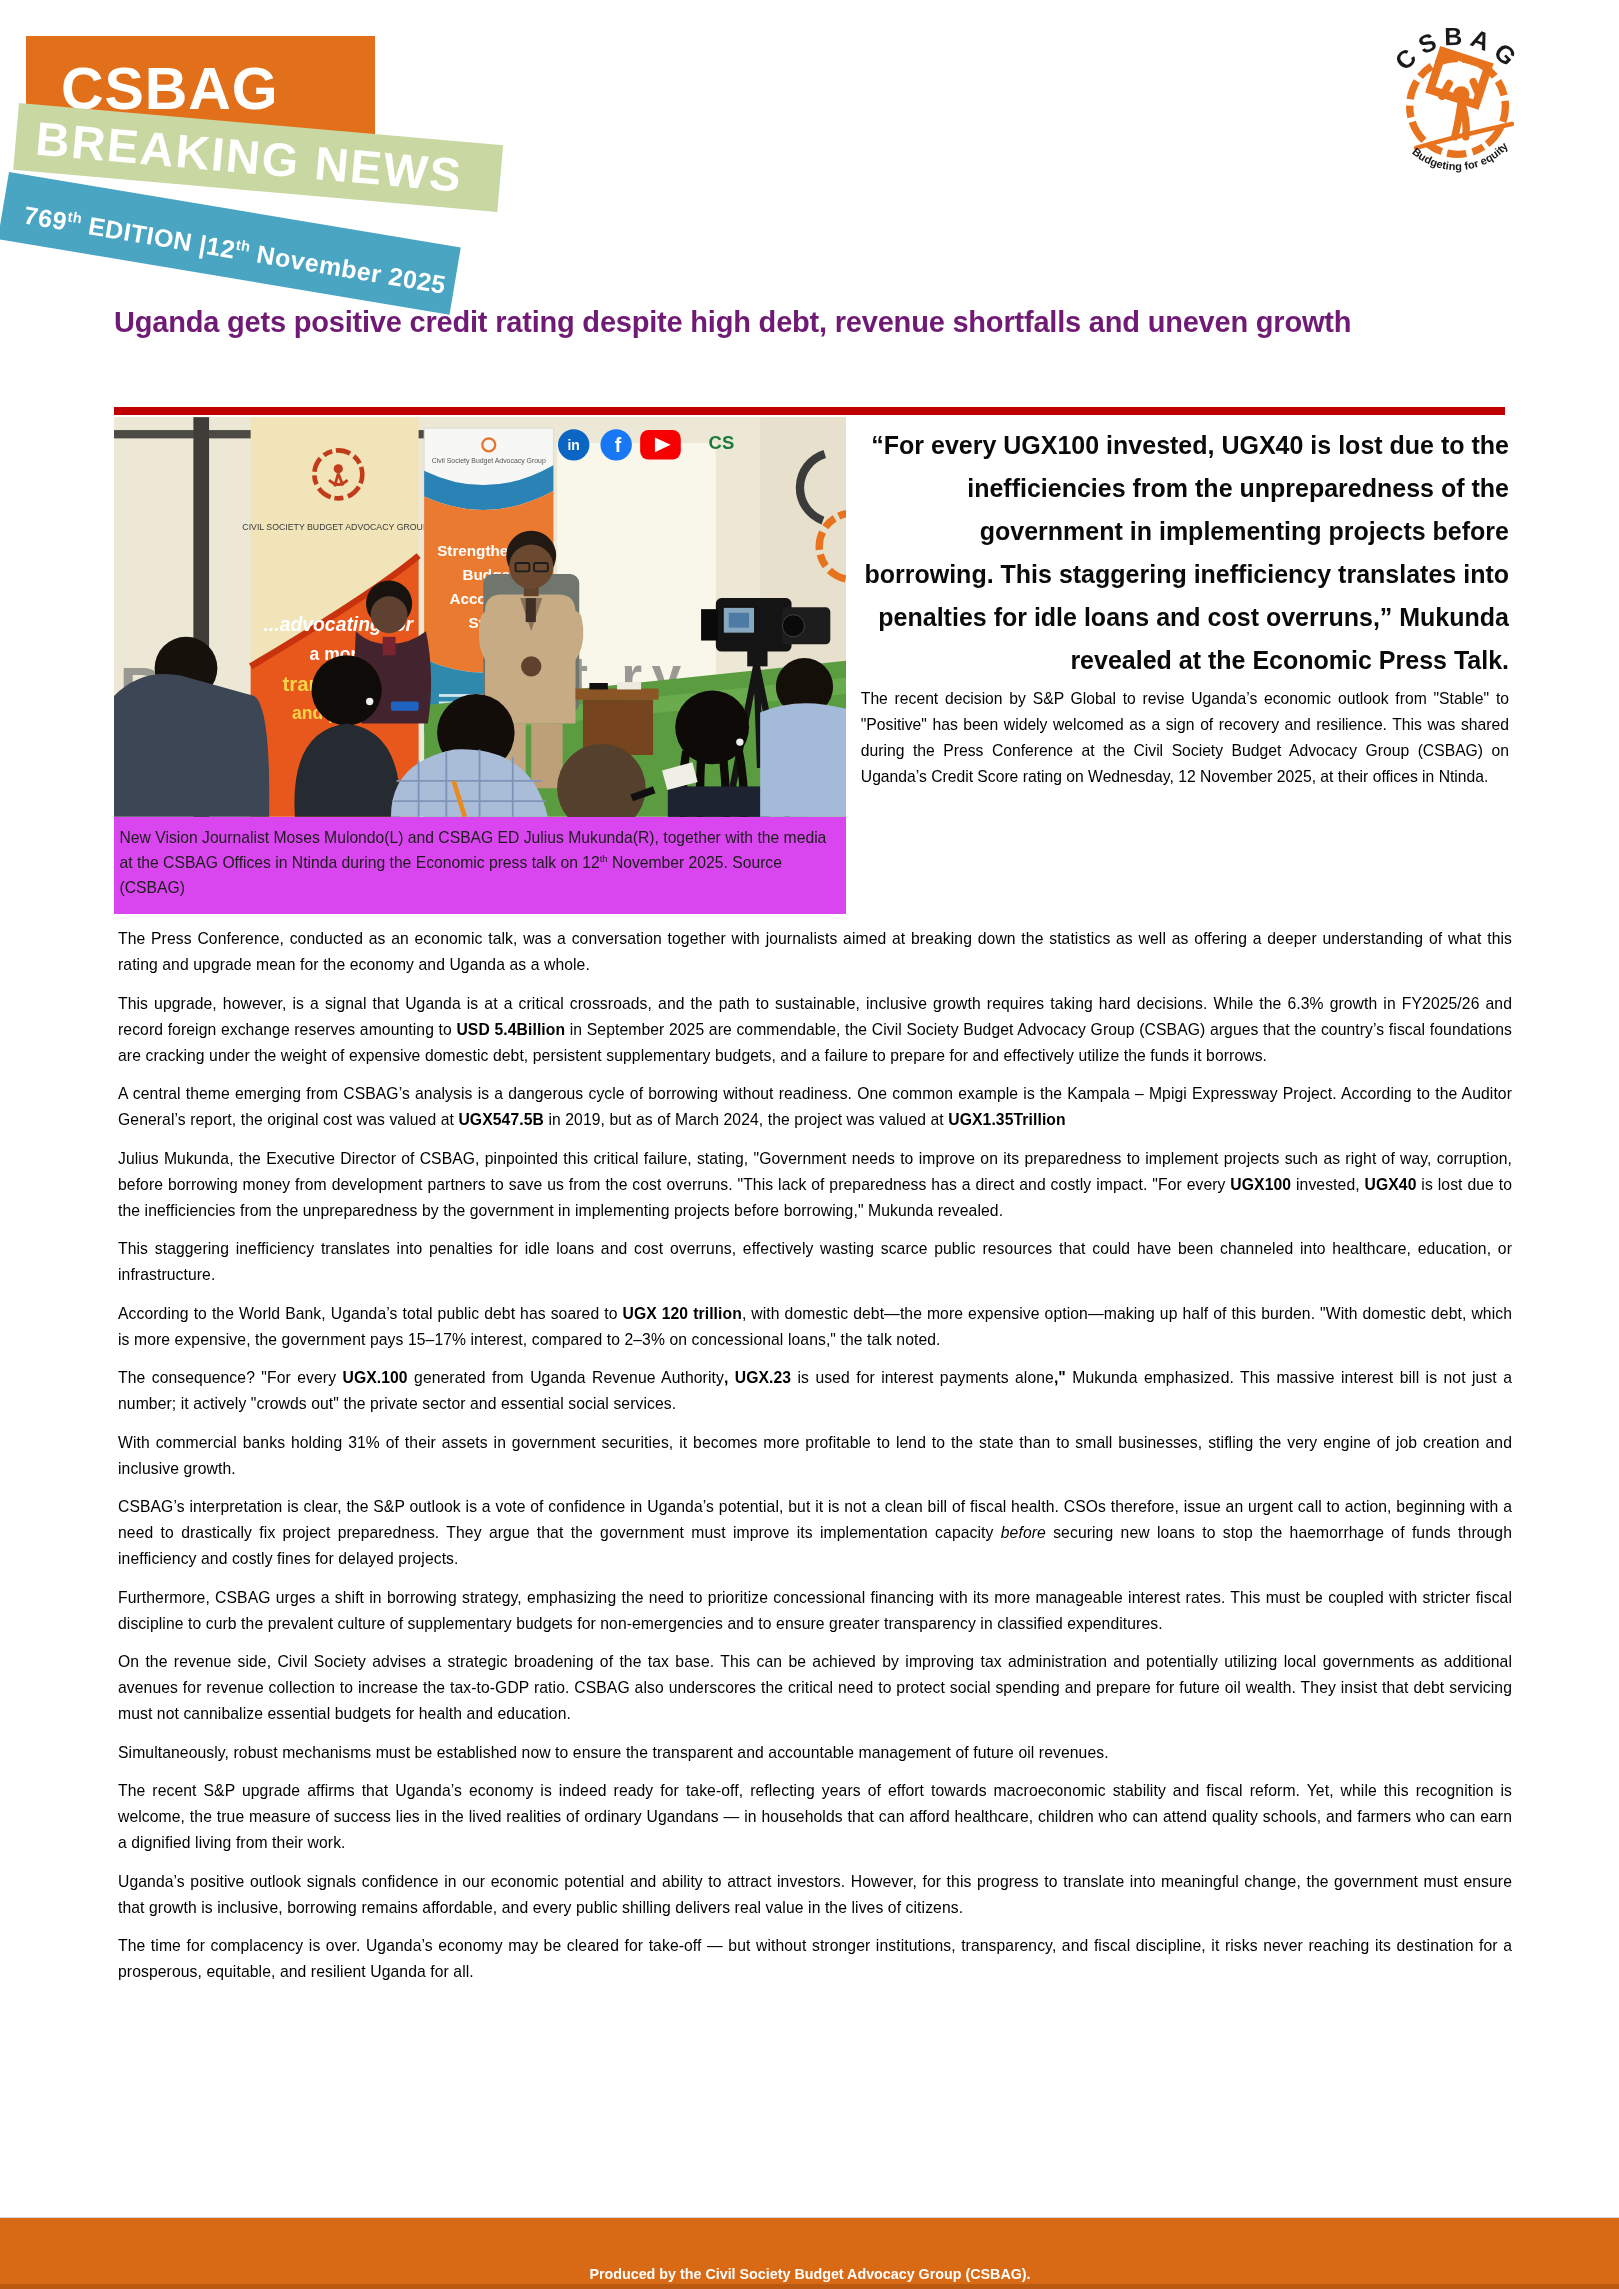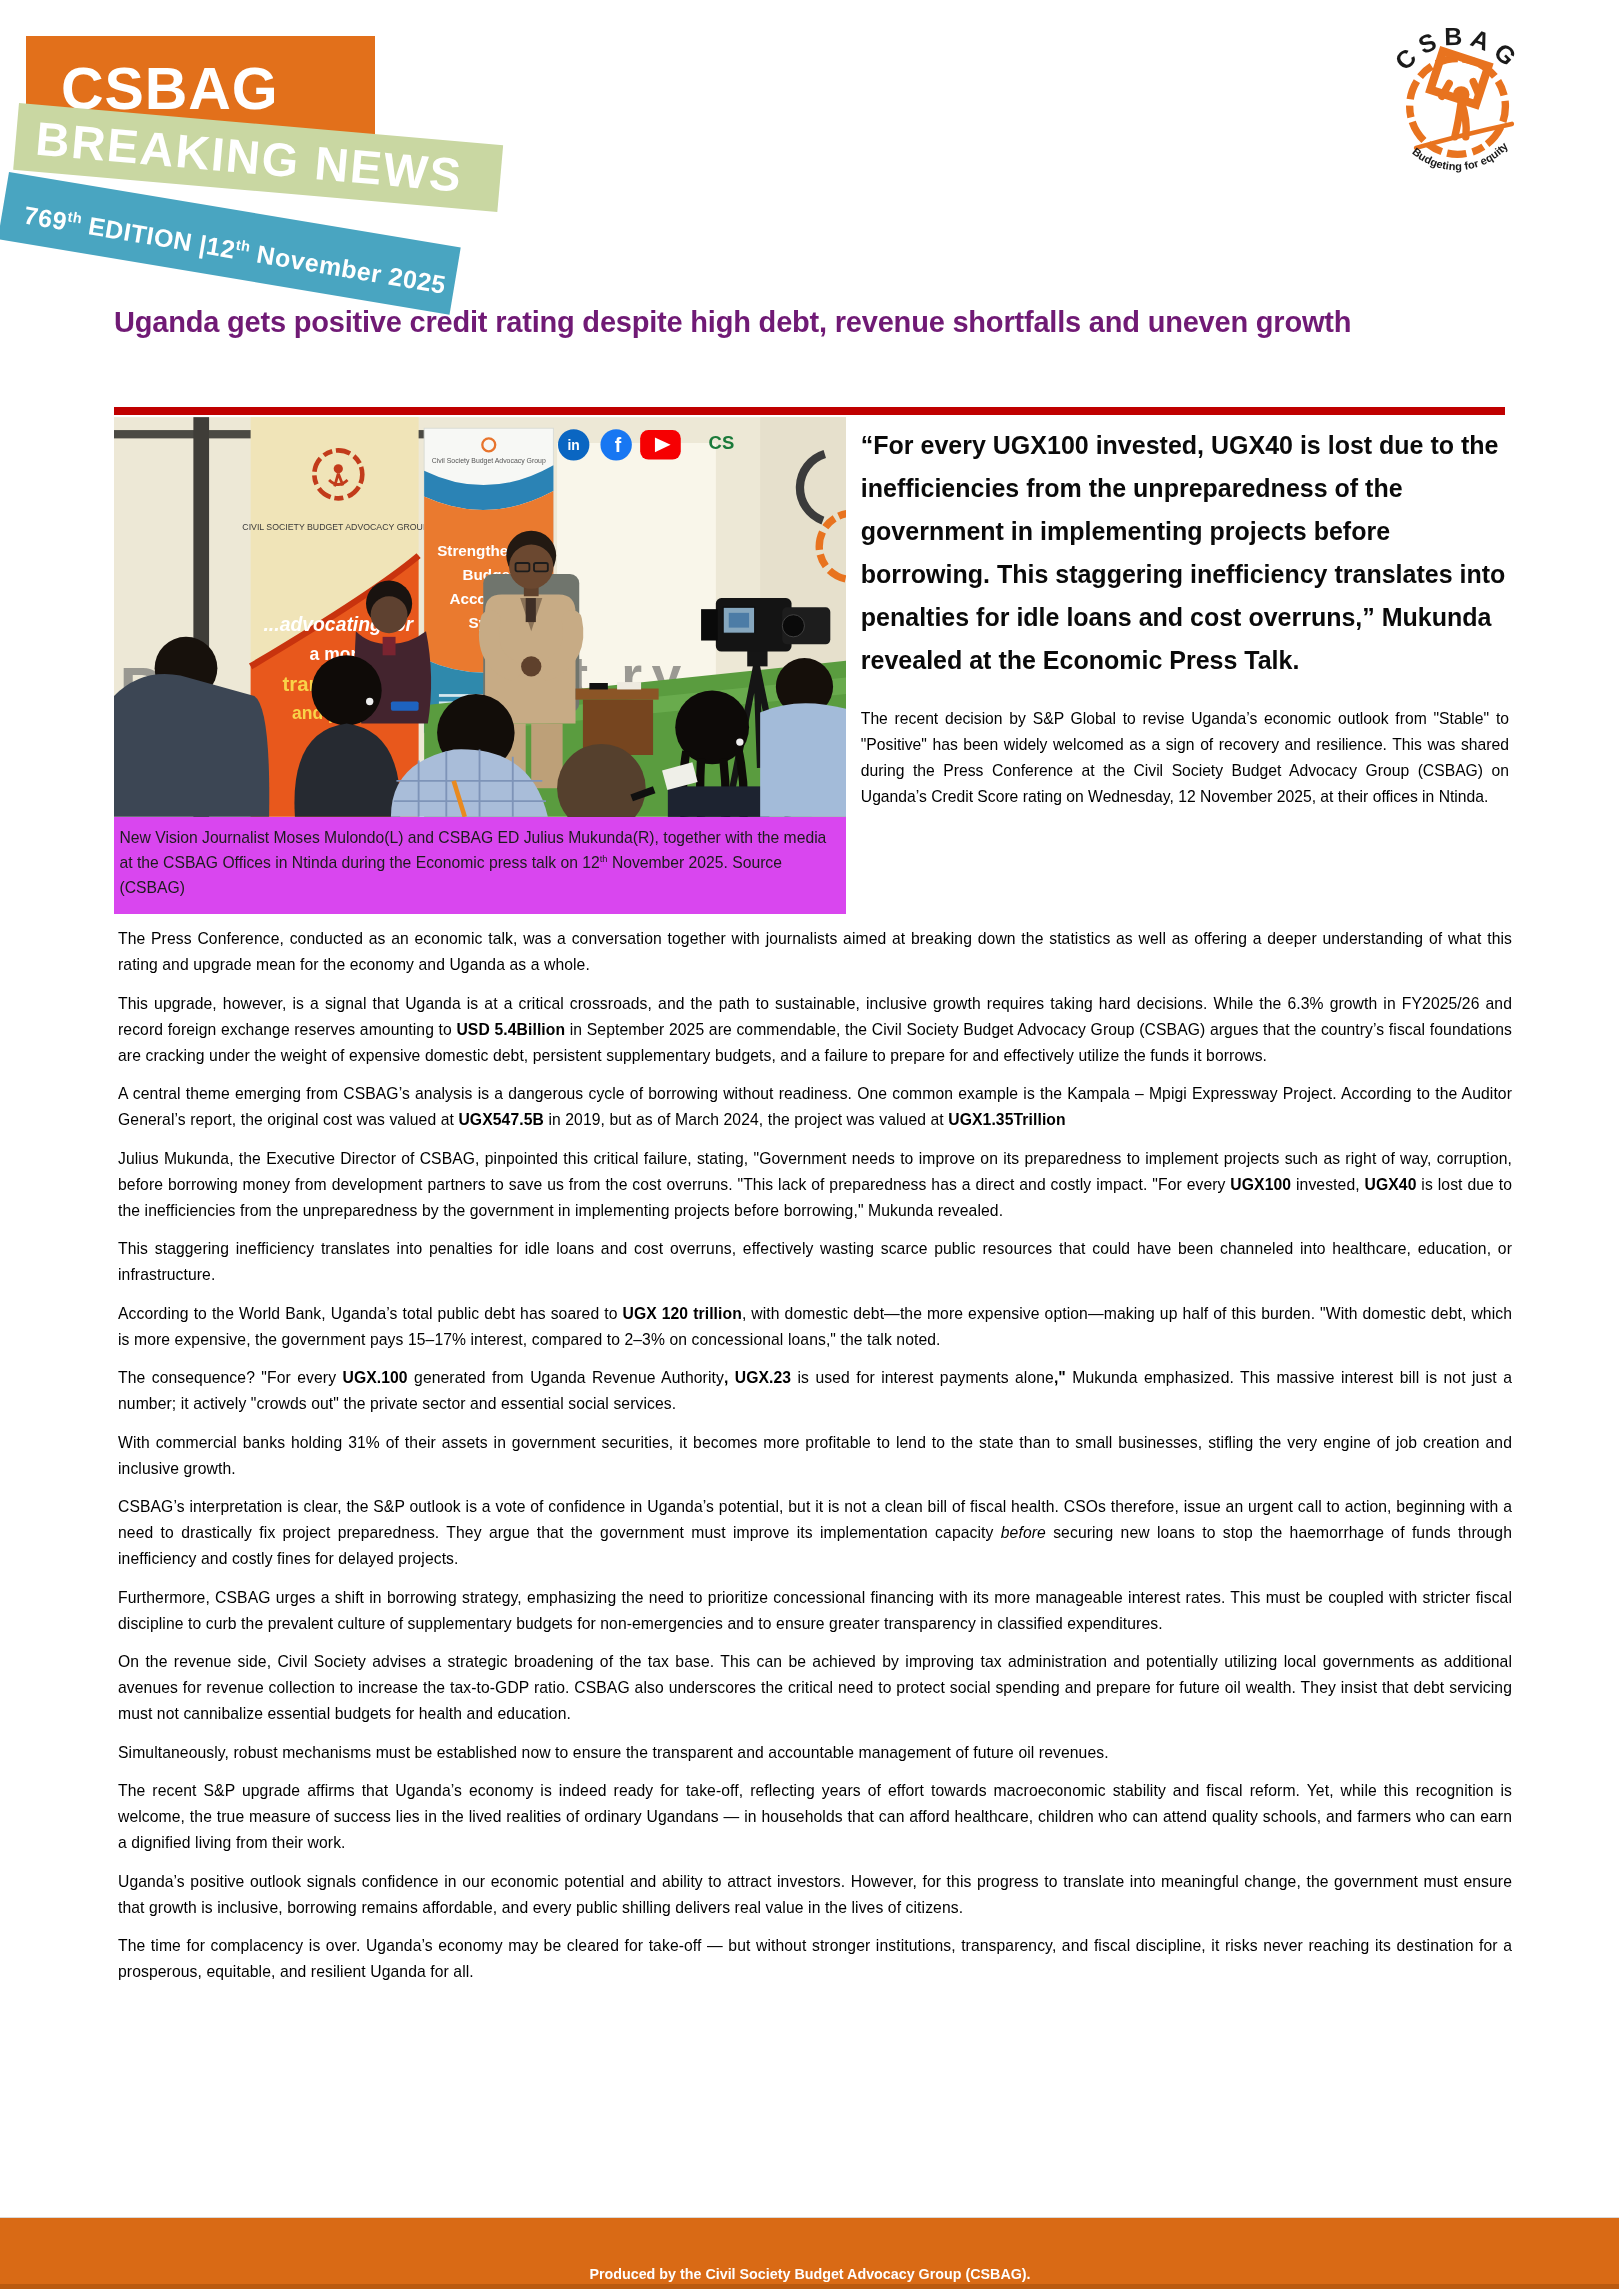--- a/index.html
+++ b/index.html
@@ -20,22 +20,22 @@
   .headline{position:absolute;left:114px;top:301px;width:1395px;font-size:29px;font-weight:700;
         line-height:43px;letter-spacing:-0.2px;color:#701a75;}
   .rule{position:absolute;left:114px;top:407px;width:1391px;height:8.3px;background:#C00000;}
   
   .columns{position:absolute;left:114px;top:417px;width:1395px;display:flex;gap:14.8px;}
   figure{margin:0;width:732px;flex:0 0 732px;}
   figure svg{display:block;}
   figcaption{background:#d946ef;padding:9.2px 11px 13px 5.5px;font-size:15.7px;line-height:1.58;color:#1c1c1c;}
   figcaption sup{font-size:60%;}
   .rightcol{width:646px;flex:1;}
-  .pull-quote{margin-top:7.4px;font-size:25px;font-weight:700;line-height:43px;text-align:left;color:#0a0a0a;}
-  .lead{margin-top:24px;font-size:15.7px;line-height:26px;text-align:justify;}
+  .pull-quote{margin-top:7.4px;font-size:25px;font-weight:700;line-height:43px;text-align:right;color:#0a0a0a;}
+  .lead{margin-top:4px;font-size:15.7px;line-height:26px;text-align:justify;}
   
   .article{position:absolute;left:118px;top:926px;width:1394px;font-size:15.7px;line-height:26px;
         text-align:justify;letter-spacing:0.1px;}
   .article p{margin:0 0 12.5px 0;}
   
   .footer{position:absolute;left:0;top:2217px;width:1620px;height:73px;background:#D96A15;
         border-top:1.8px solid #d9d9d9;text-align:center;color:#fff;box-sizing:border-box;}
   .footer .l1{padding-top:12px;font-size:14.3px;font-weight:700;margin-top:36px;}
   .footer .l2{margin-top:6px;font-size:16px;}
   .footer .strip{position:absolute;left:0;bottom:0;width:100%;height:6.5px;background:#BA5A10;}

